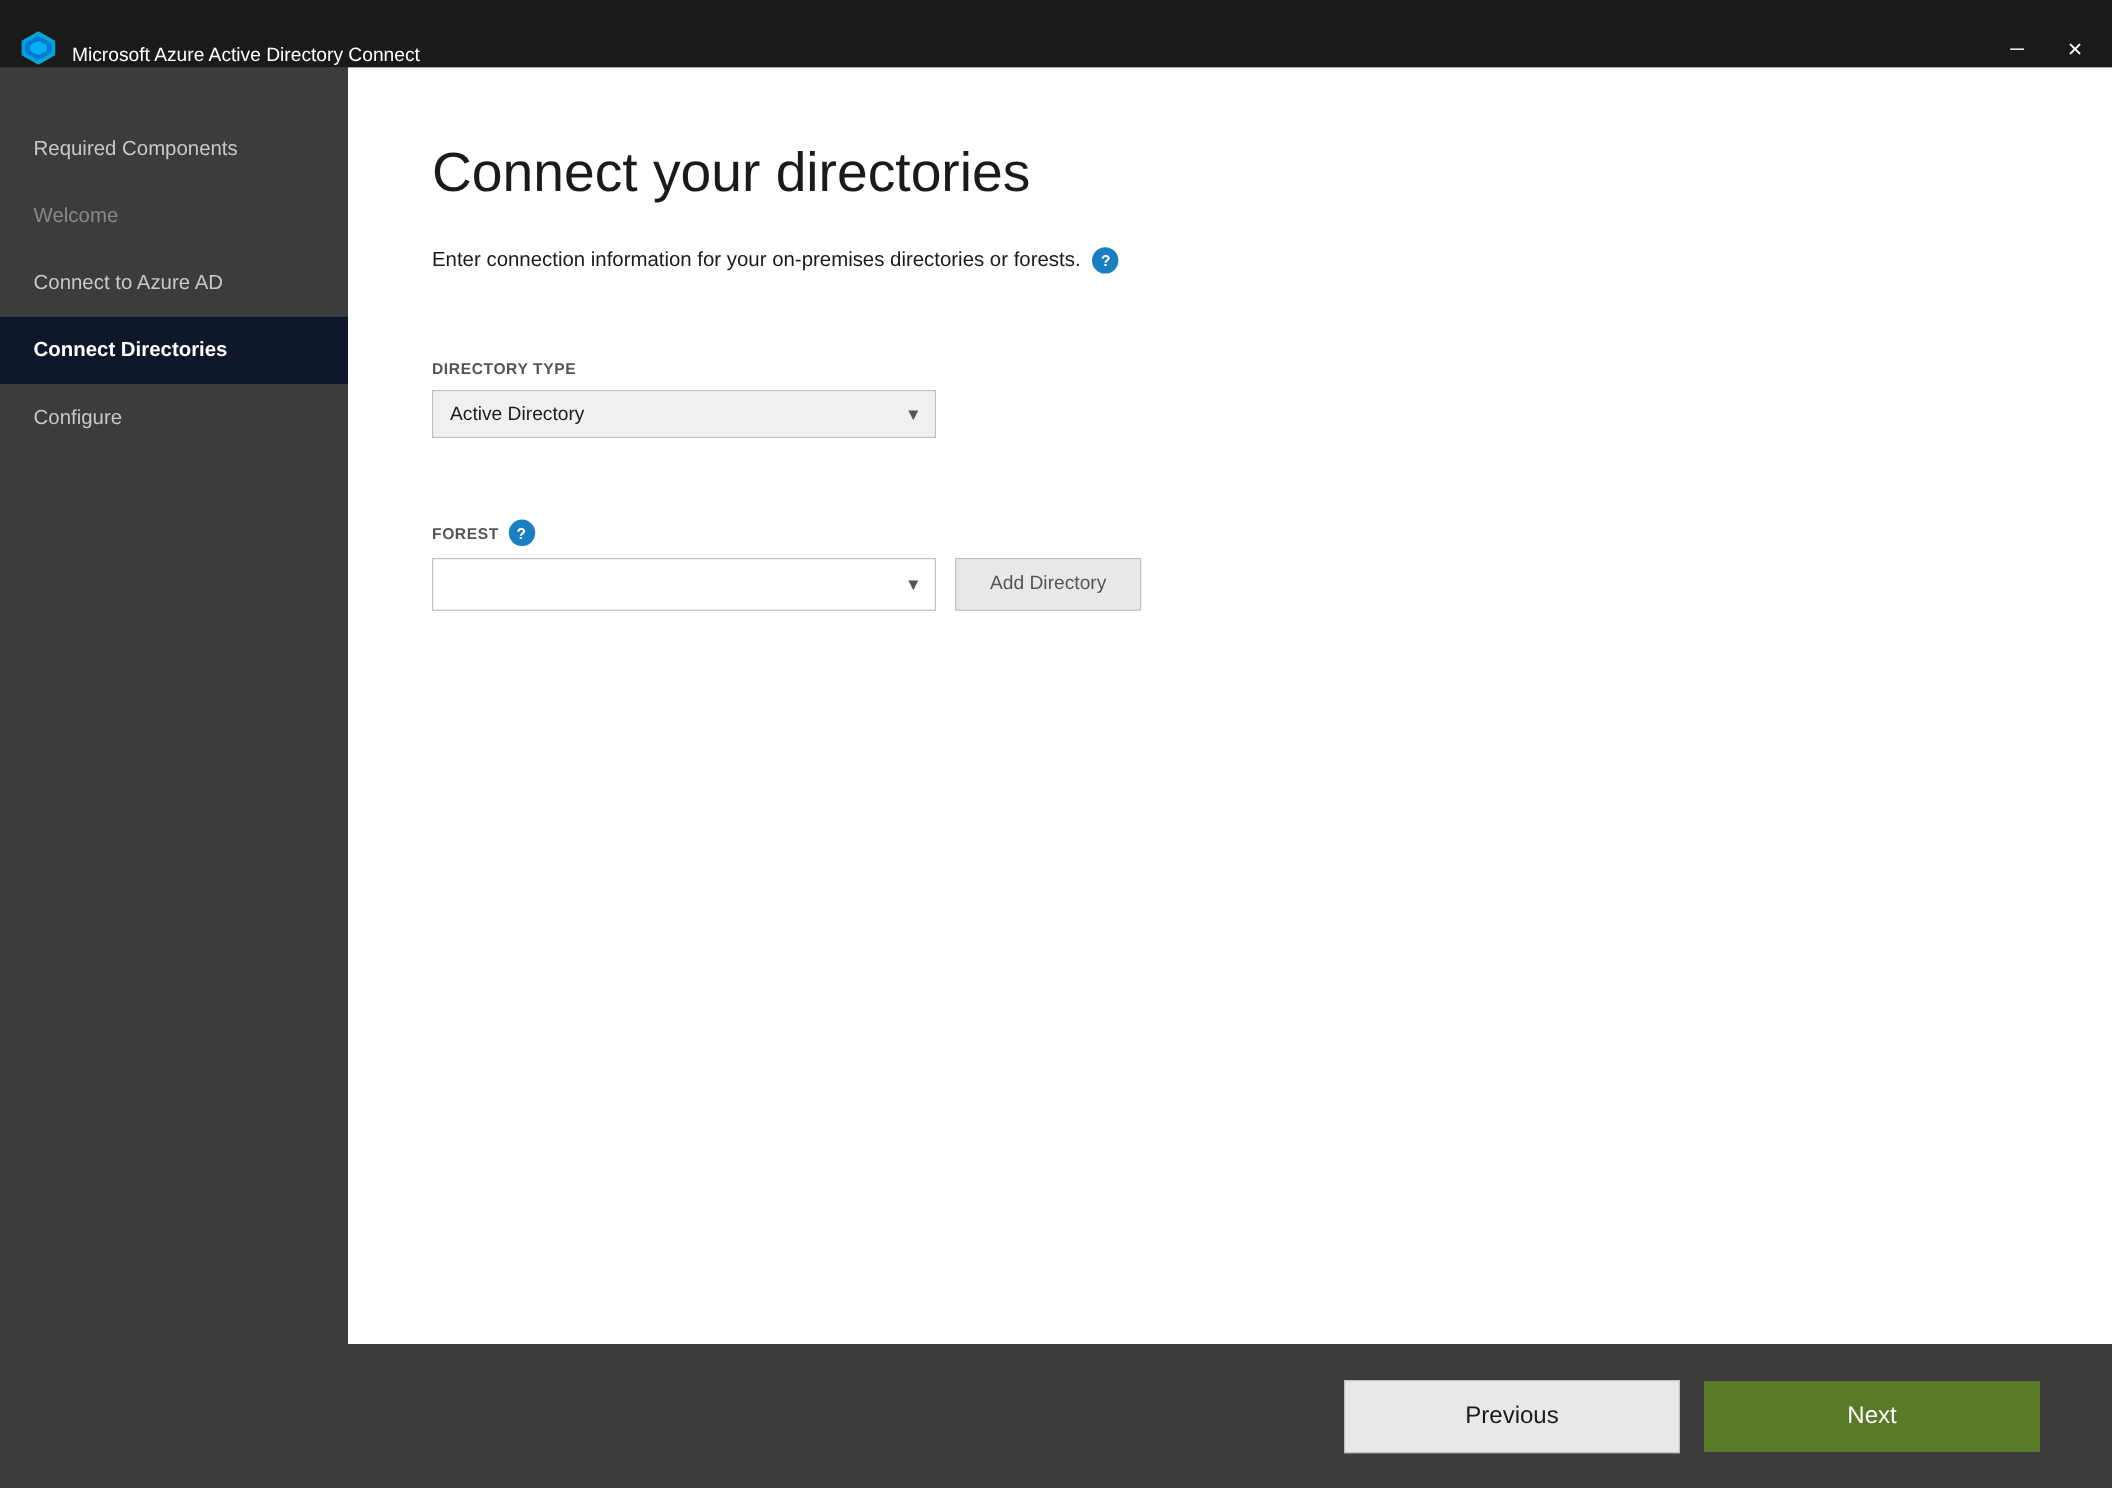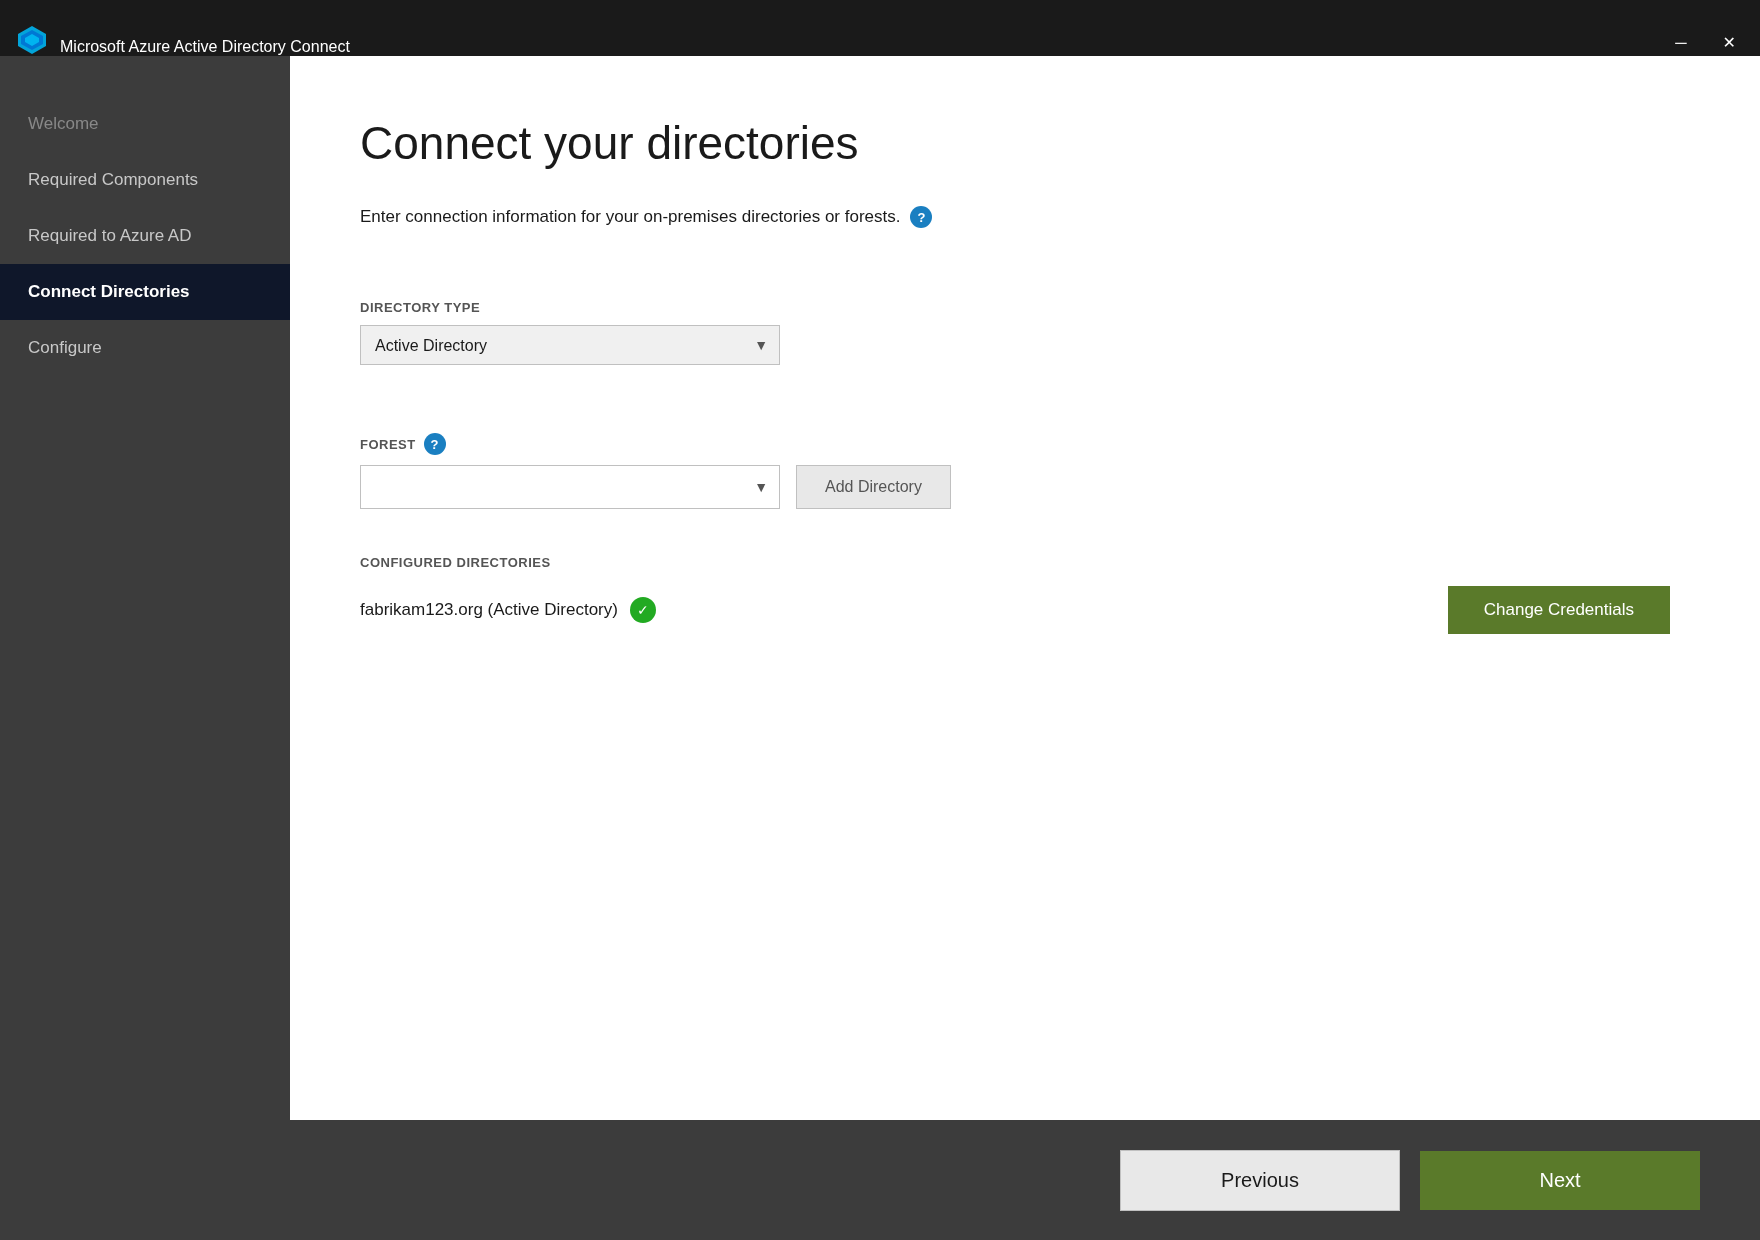--- a/index.html
+++ b/index.html
@@ -290,28 +290,28 @@
   <span class="title-bar-title">Microsoft Azure Active Directory Connect</span>
   <div class="title-bar-controls">
     <button class="title-bar-btn">─</button>
     <button class="title-bar-btn">✕</button>
   </div>
 </div>
 
 <div class="app-body">
 
   <div class="sidebar">
+    <div class="sidebar-item">
+      <span>Required Components</span>
+    </div>
     <div class="sidebar-item dimmed">
       <span>Welcome</span>
     </div>
     <div class="sidebar-item">
-      <span>Required Components</span>
-    </div>
-    <div class="sidebar-item">
-      <span>Required to Azure AD</span>
+      <span>Connect to Azure AD</span>
     </div>
     <div class="sidebar-item active">
       <span>Connect Directories</span>
     </div>
     <div class="sidebar-item">
       <span>Configure</span>
     </div>
   </div>
 
   <div class="content">
@@ -341,30 +341,20 @@
       </div>
       <div class="forest-row">
         <div class="forest-input-wrapper">
           <input class="forest-input" type="text" style="">
           <span class="select-arrow">▼</span>
         </div>
         <button class="btn-add-directory">Add Directory</button>
       </div>
     </div>
 
-    <div class="configured-section">
-      <div class="configured-label">CONFIGURED DIRECTORIES</div>
-      <div class="configured-row">
-        <div class="configured-entry">
-          <span>fabrikam123.org (Active Directory)</span>
-          <div class="check-icon">✓</div>
-        </div>
-        <button class="btn-change-credentials">Change Credentials</button>
-      </div>
-    </div>
 
   </div>
 </div>
 
 <div class="footer">
   <button class="btn-previous">Previous</button>
   <button class="btn-next">Next</button>
 </div>
 
 </body></html>

